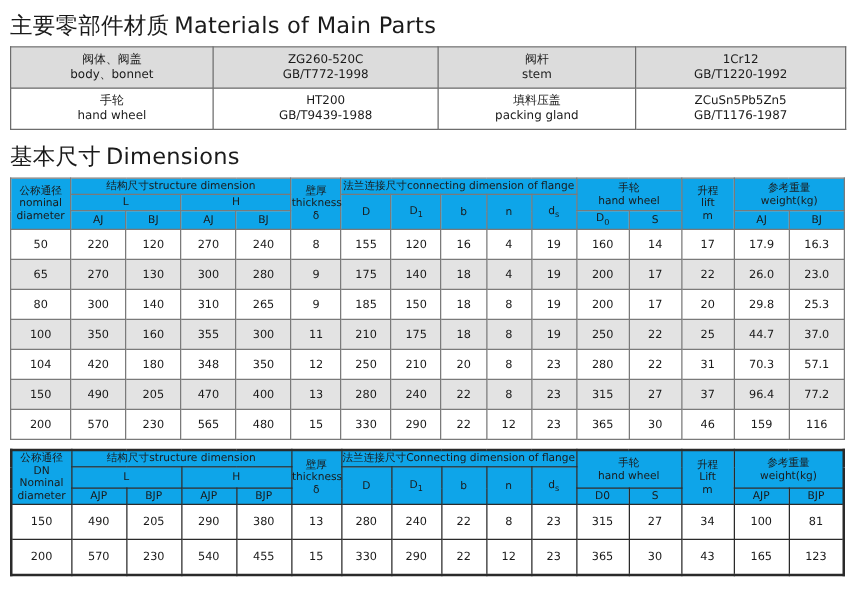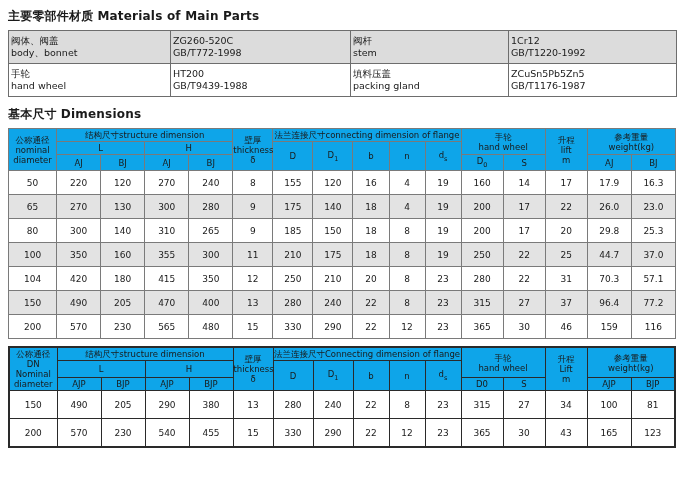--- a/index.html
+++ b/index.html
@@ -2,26 +2,26 @@
 <html><head>
 <meta charset="utf-8">
 <style>
   html,body{margin:0;padding:0;}
   body{
     width:684px;height:482px;box-sizing:border-box;
     padding:6px 8px;background:#ffffff;color:#1a1a1a;
     font-family:"DejaVu Sans","Liberation Sans",sans-serif;
     overflow:hidden;
   }
-  .sec-title{font-size:12px;font-weight:bold;margin:2px 0 5px 0;letter-spacing:.2px;}
+  .sec-title{font-size:18px;font-weight:normal;margin:2px 0 5px 0;letter-spacing:.2px;}
   .sec-title .en{margin-left:4px;}
   table{border-collapse:collapse;width:668px;table-layout:fixed;}
   
   .materials td{
-    border:1px solid #6d6d6d;text-align:left;vertical-align:middle;
+    border:1px solid #6d6d6d;text-align:center;vertical-align:middle;
     font-size:9.5px;line-height:1.3;height:30px;padding:1px 2px;margin-left:30px;
   }
   .materials tr:nth-child(odd){background:#dcdcdc;}
   
   .dim th,.dim td{
     border:1px solid #7a7a7a;text-align:center;vertical-align:middle;
     padding:1px 0;font-size:9px;
   }
   .dim thead th{
     background:#0ea5e9;font-weight:normal;font-size:8.5px;line-height:1.18;
@@ -231,21 +231,21 @@
         <td>250</td>
         <td>22</td>
         <td>25</td>
         <td>44.7</td>
         <td>37.0</td>
       </tr>
       <tr>
         <td>104</td>
         <td>420</td>
         <td>180</td>
-        <td>415</td>
+        <td>348</td>
         <td>350</td>
         <td>12</td>
         <td>250</td>
         <td>210</td>
         <td>20</td>
         <td>8</td>
         <td>23</td>
         <td>280</td>
         <td>22</td>
         <td>31</td>

